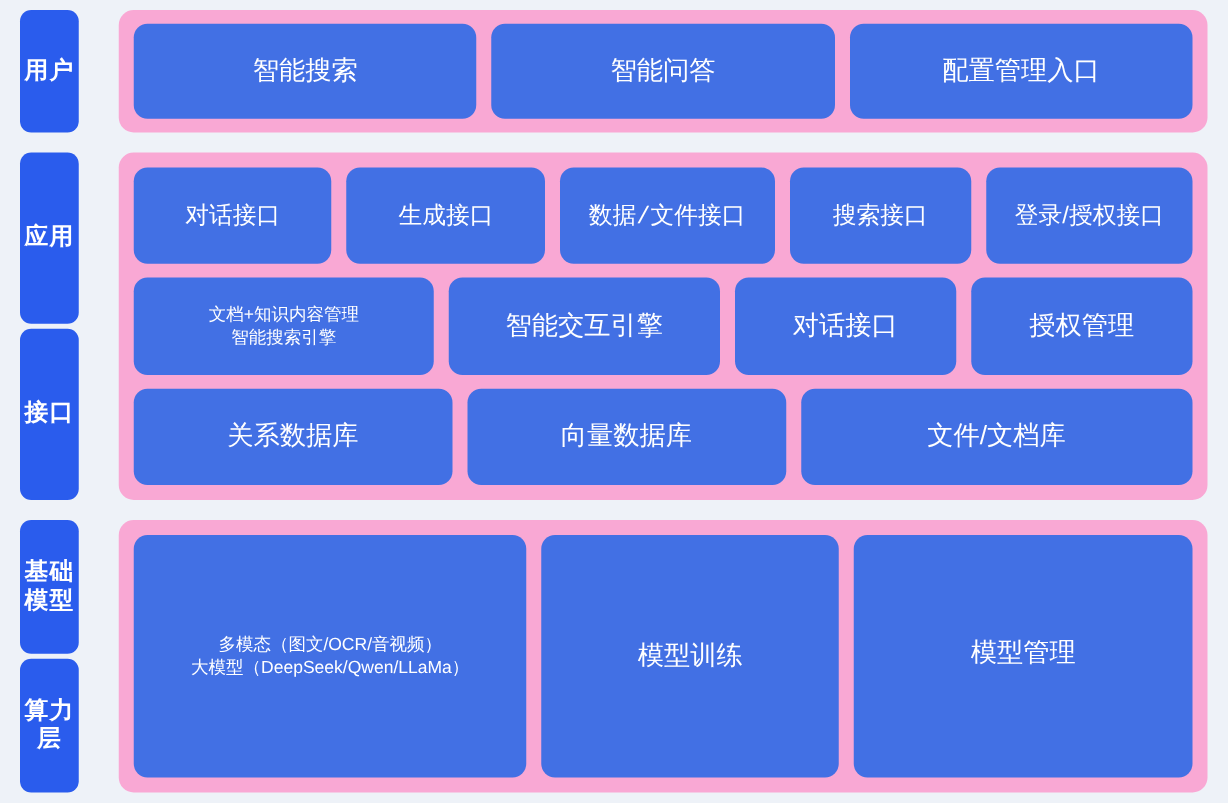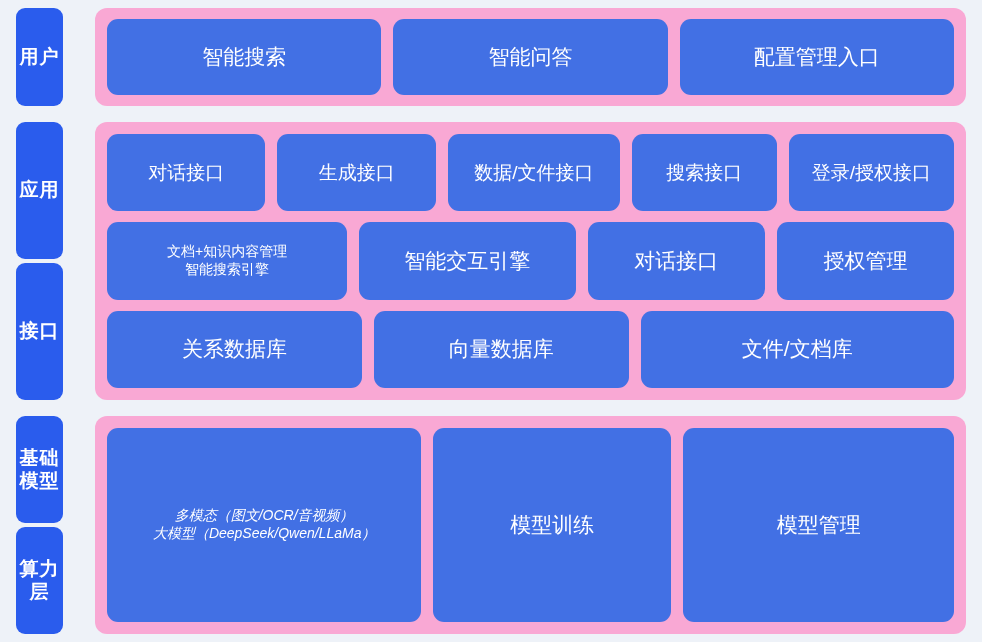--- a/index.html
+++ b/index.html
@@ -96,23 +96,23 @@
   #section-user   { height: 98px; }
   #section-core   { height: 278px; }
   #section-found  { height: 218px; }
 
   #section-user .panel { padding: 11px 12px; }
 
   
   .f1 { flex: 1; }
   .f105 { flex: 1.05; }
   .f11 { flex: 1.1; }
-  .f115 { flex: 1.15; }
+  .f115 { flex: 1.15; font-family: Liberation Mono, monospace; }
   .f125 { flex: 1.25; }
-  .f135 { flex: 1.35; font-style: italic; }
+  .f135 { flex: 1.35; }
   .f14 { flex: 1.4; }
   .f095 { flex: 0.95; }
 </style>
 </head>
 <body>
 
 <div class="diagram">
 
   <div class="section" id="section-user">
     <div class="section-tabs">

